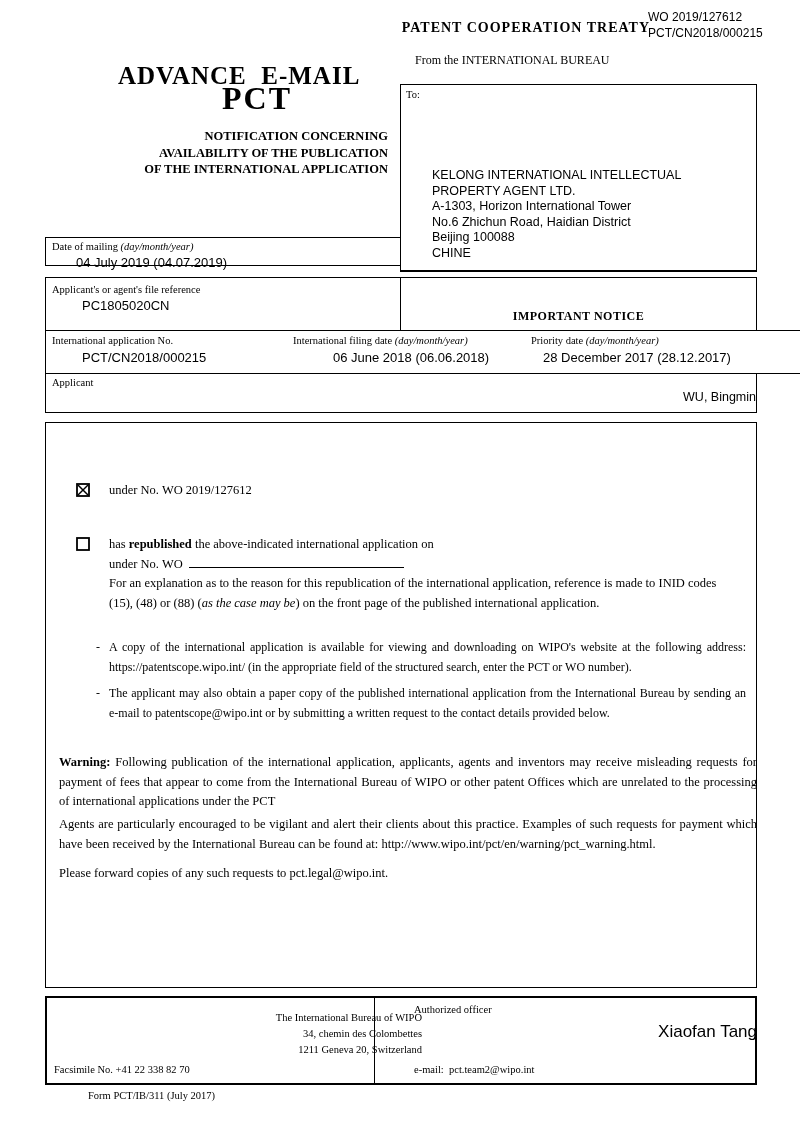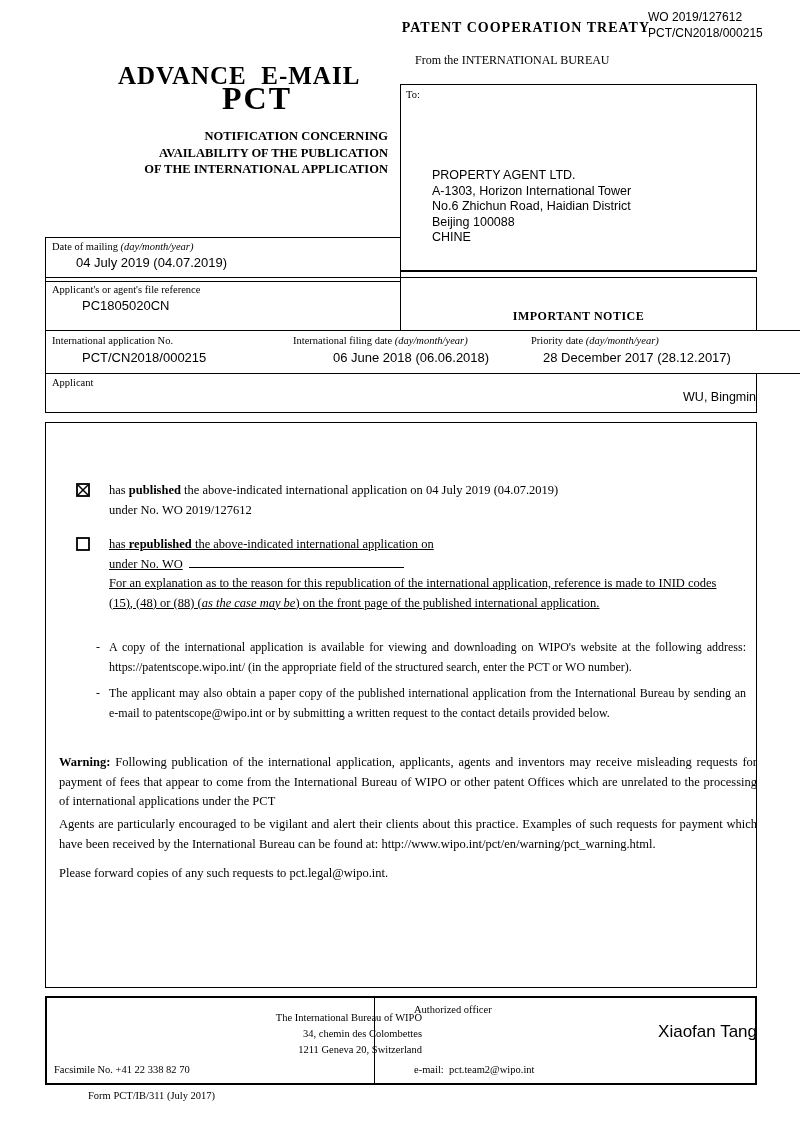--- a/index.html
+++ b/index.html
@@ -44,28 +44,29 @@
   <div class="abs b center" style="left:52px;top:128px;width:336px;font-size:12.5px;line-height:16.5px;">
     <div>NOTIFICATION CONCERNING</div>
     <div>AVAILABILITY OF THE PUBLICATION</div>
     <div>OF THE INTERNATIONAL APPLICATION</div>
   </div>
 
   <div class="abs" style="left:400px;top:84px;width:357px;height:188px;border:1px solid #000;border-bottom:2.5px solid #000;box-sizing:border-box;">
     <div class="small-label" style="margin:4px 0 0 5px;">To:</div>
   </div>
   <div class="abs sans" style="left:432px;top:168px;font-size:12.5px;line-height:15.5px;">
+    <div>KELONG INTERNATIONAL INTELLECTUAL</div>
     <div>PROPERTY AGENT LTD.</div>
     <div>A-1303, Horizon International Tower</div>
     <div>No.6 Zhichun Road, Haidian District</div>
     <div>Beijing 100088</div>
     <div>CHINE</div>
   </div>
 
-  <div class="abs box" style="left:45px;top:237px;width:356px;height:45px;">
+  <div class="abs box" style="left:45px;top:237px;width:356px;height:29px;">
     <div class="small-label" style="margin:3px 0 0 6px;">
       <span>Date of mailing</span>
       <span class="i">(day/month/year)</span>
     </div>
     <div class="value" style="margin:2px 0 0 30px;">04 July 2019 (04.07.2019)</div>
   </div>
 
   <div class="abs box" style="left:45px;top:277px;width:356px;height:54px;">
     <div class="small-label" style="margin:6px 0 0 6px;">Applicant's or agent's file reference</div>
     <div class="value" style="margin:2px 0 0 36px;">PC1805020CN</div>
@@ -104,34 +105,29 @@
 
 
     <span class="abs" style="left:30px;top:60px;">
       <svg width="14" height="14" viewBox="0 0 14 14">
         <rect x="1" y="1" width="12" height="12" fill="none" stroke="#000" stroke-width="1.8"></rect>
         <line x1="2" y1="2" x2="12" y2="12" stroke="#000" stroke-width="1.5"></line>
         <line x1="12" y1="2" x2="2" y2="12" stroke="#000" stroke-width="1.5"></line>
       </svg>
     </span>
     <div class="abs cbrow-text" style="left:63px;top:58px;width:635px;">
-      <div>
-        <span>has</span>
-        <span class="b">published</span>
-        <span>the above-indicated international application on 04 July 2019 (04.07.2019)</span>
-      </div>
       <div>under No. WO 2019/127612</div>
     </div>
 
     <span class="abs" style="left:30px;top:114px;">
       <svg width="14" height="14" viewBox="0 0 14 14">
         <rect x="1" y="1" width="12" height="12" fill="none" stroke="#000" stroke-width="1.8"></rect>
       </svg>
     </span>
-    <div class="abs cbrow-text" style="left:63px;top:112px;width:645px;text-decoration:underline;">
+    <div class="abs cbrow-text" style="left:63px;top:112px;width:645px;">
       <div>
         <span>has</span>
         <span class="b">republished</span>
         <span>the above-indicated international application on</span>
       </div>
       <div><span>under No. WO</span><span class="blank-line"></span></div>
       <div>For an explanation as to the reason for this republication of the international application, reference is made to INID codes</div>
       <div><span>(15), (48) or (88) (</span><span class="i">as the case may be</span><span>) on the front page of the published international application.</span></div>
     </div>
 

